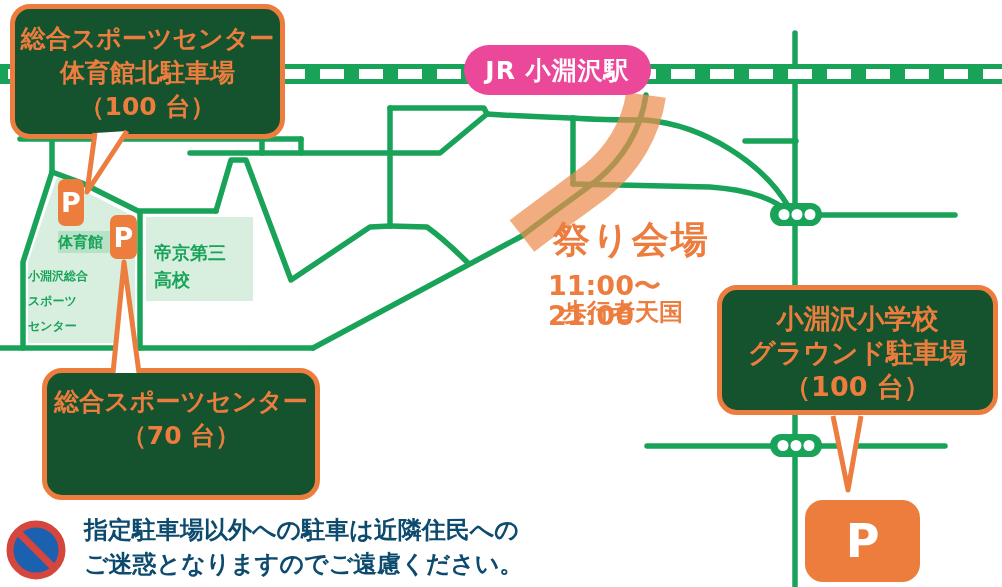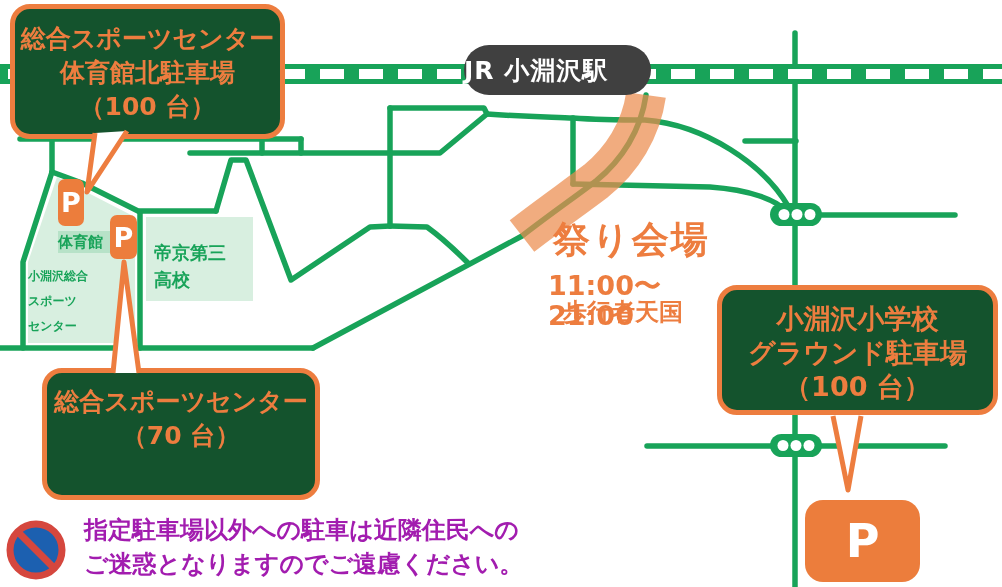--- a/index.html
+++ b/index.html
@@ -3,40 +3,40 @@
 <meta charset="utf-8">
 <style>
   html,body{margin:0;padding:0;background:#fff;width:1002px;height:587px;overflow:hidden;
     font-family:"DejaVu Sans",sans-serif;font-weight:700;}
   #stage{position:relative;width:1002px;height:587px;background:#fff;}
   svg{position:absolute;left:0;top:0;}
   #base-svg{z-index:0;}
   .lbl{position:absolute;z-index:2;color:#18a359;text-align:left;line-height:1.5;}
   .orange-text{color:#ed7d3f;}
   .station-badge{position:absolute;z-index:2;left:464px;top:45px;width:187px;height:50px;
-    background:#404040;border-radius:26px;color:#fff;font-size:25px;display:flex;
-    align-items:center;letter-spacing:1px;}
+    background:#ec4899;border-radius:26px;color:#fff;font-size:25px;display:flex;
+    align-items:center;justify-content:center;letter-spacing:1px;}
   .callout{position:absolute;z-index:3;background:#14532d;border:5px solid #ed7d3f;border-radius:20px;
     color:#ed7d3f;text-align:center;font-size:25px;line-height:34px;box-sizing:border-box;}
   #callout-north{left:10px;top:4px;width:275px;height:135px;padding-top:13px;}
   #callout-gym{left:42px;top:368px;width:278px;height:132px;padding-top:12px;}
   #callout-school{left:717px;top:285px;width:281px;height:130px;padding-top:12px;font-size:27px;}
   #tails-svg{z-index:4;pointer-events:none;}
   .pmark{position:absolute;z-index:2;background:#ec7d3c;color:#fff;display:flex;
     align-items:center;justify-content:center;}
   #p-north{left:58px;top:179px;width:26px;height:47px;border-radius:7px;font-size:27px;}
   #p-gym{left:110px;top:215px;width:27px;height:44px;border-radius:7px;font-size:27px;}
   #p-school{left:805px;top:500px;width:115px;height:82px;border-radius:18px;font-size:46px;}
   #gym-label{left:58px;top:231px;width:52px;height:22px;font-size:15px;line-height:22px;}
   #sports-label{left:28px;top:264px;width:116px;font-size:12px;line-height:25px;}
   #school-label{left:154px;top:239px;width:107px;font-size:18px;line-height:27px;}
   #venue-title{left:553px;top:220px;width:160px;font-size:37px;letter-spacing:2px;line-height:1.1;}
   #venue-hours{left:548px;top:271px;width:162px;font-size:27px;line-height:1.1;}
   #venue-note{left:563px;top:298px;width:135px;font-size:24px;line-height:1.2;}
-  #notice{position:absolute;z-index:2;left:84px;top:513px;color:#a21caf;font-size:24px;line-height:34px;}
+  #notice{position:absolute;z-index:2;left:84px;top:513px;color:#0c4a6e;font-size:24px;line-height:34px;}
 </style>
 </head>
 <body>
 
 <div id="stage">
 
   <svg id="base-svg" width="1002" height="587" viewBox="0 0 1002 587">
 
     <polygon points="57,177 135,217 135,343 28,343 28,262" fill="#d8efe0"></polygon>
     <rect x="146" y="217" width="107" height="84" fill="#d8efe0"></rect>

